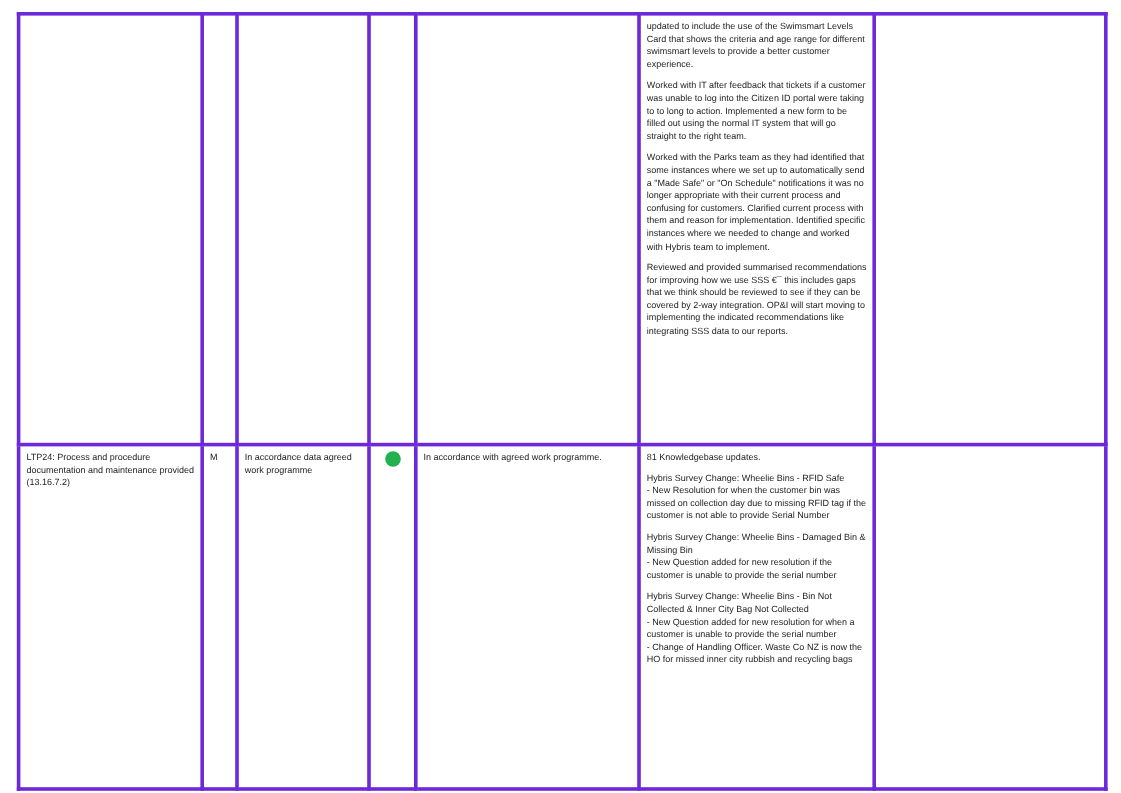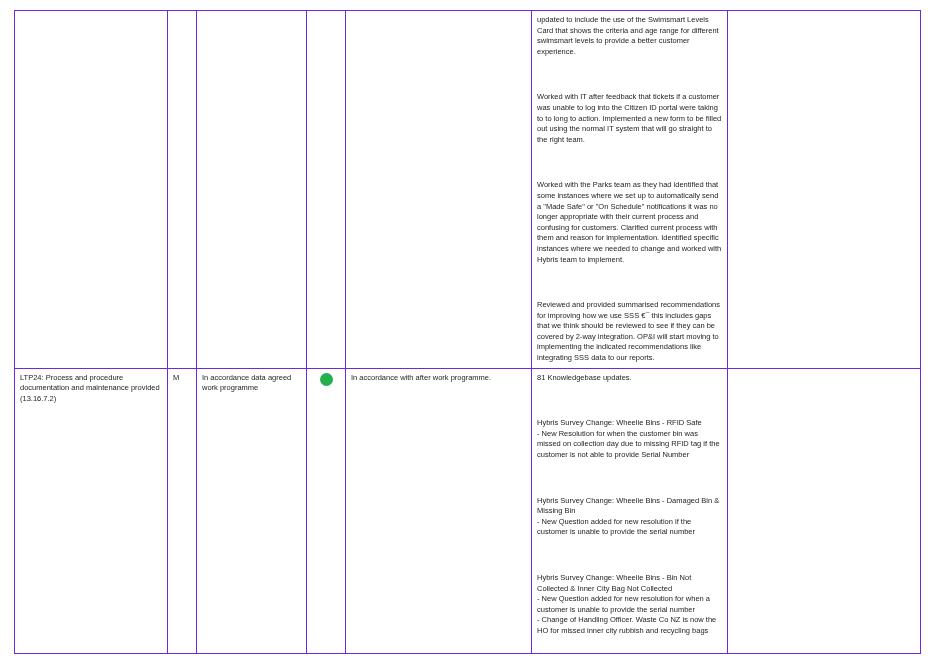--- a/index.html
+++ b/index.html
@@ -27,21 +27,21 @@
     position: absolute;
     left: 14px;
     top: 10px;
     width: 906px;
     border-collapse: collapse;
     table-layout: fixed;
     background: #ffffff;
   }
 
   table.report td {
-    border: 1px solid #6d28d9;
+    border: 3px solid #6d28d9;
     vertical-align: top;
     padding: 4px 5px 4px 5px;
     font-size: 7.5px;
     line-height: 10.6px;
     color: #1d1d1d;
     background: #ffffff;
     word-wrap: break-word;
     overflow-wrap: break-word;
   }
 
@@ -66,21 +66,21 @@
     height: 13px;
     border-radius: 50%;
     background: #22b14c;
   }
 
   
   .para {
     margin: 0;
   }
   .para + .para {
-    margin-top: 35px;
+    margin-top: 7px;
   }
 
   .row-tall-top td { height: 348px; }
   .row-second  td  { height: 276px; }
 
   .nowrap-pre {
     white-space: pre-line;
   }
 </style>
 </head>
@@ -115,21 +115,21 @@
         <td></td>
       </tr>
 
       <tr class="row-second">
         <td>LTP24: Process and procedure documentation and maintenance provided (13.16.7.2)</td>
         <td>M</td>
         <td>In accordance data agreed work programme</td>
         <td class="cell-status">
           <span class="status-dot" style="background: rgb(34, 177, 76);"></span>
         </td>
-        <td>In accordance with after work programme.</td>
+        <td>In accordance with agreed work programme.</td>
         <td>
           <p class="para nowrap-pre">81 Knowledgebase updates.</p>
           <p class="para nowrap-pre">Hybris Survey Change: Wheelie Bins - RFID Safe
 - New Resolution for when the customer bin was missed on collection day due to missing RFID tag if the  customer is not able to provide Serial Number</p>
           <p class="para nowrap-pre">Hybris Survey Change: Wheelie Bins - Damaged Bin &amp; Missing Bin
 - New Question added for new resolution if the customer is unable to provide the serial number</p>
           <p class="para nowrap-pre">Hybris Survey Change: Wheelie Bins - Bin Not Collected &amp; Inner City Bag Not Collected
 - New Question added for new resolution for when a customer is unable to provide the serial number
 - Change of Handling Officer. Waste Co NZ is now the HO for missed inner city rubbish and recycling bags</p>
         </td>

